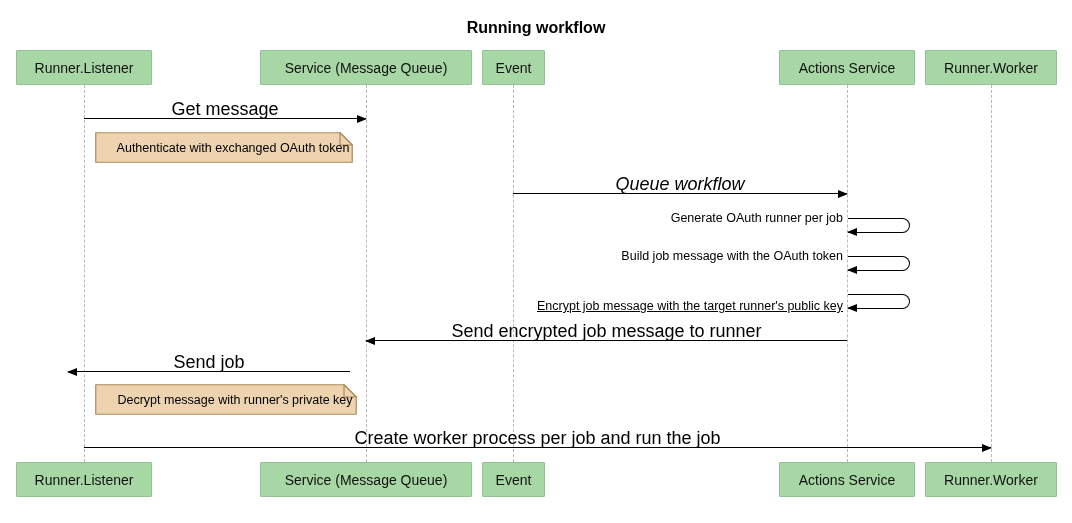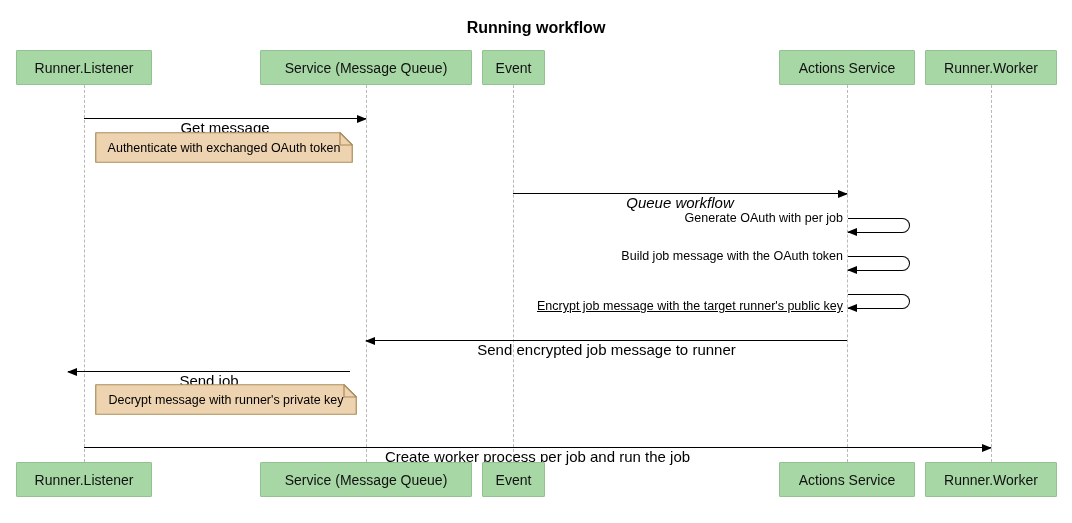--- a/index.html
+++ b/index.html
@@ -40,24 +40,23 @@
     top: 85px;
     height: 377px;
     width: 0;
     border-left: 1px dashed var(--lifeline, #b9b9b9);
   }
   .msg { position: absolute; height: 17px; }
   .msg-label {
     position: absolute;
     top: 0; left: 0; width: 100%;
     text-align: center;
-    font-size: 15px;
+    font-size: 18px;
     line-height: 14px;
     white-space: nowrap;
-    margin-top: 19px;
   }
   .msg-line {
     position: absolute;
     left: 0; right: 0; bottom: 0;
     height: 1.5px;
     background: var(--line, #000000);
   }
   .ah {
     position: absolute;
     width: 0; height: 0;
@@ -94,20 +93,21 @@
     stroke-linejoin: round;
   }
   .note-label {
     position: absolute;
     top: 0; left: 0; width: 100%; height: 100%;
     display: flex;
     align-items: center;
     justify-content: center;
     font-size: 12.5px;
     white-space: nowrap;
+    padding-left: 9px;
   }
 </style>
 </head>
 <body>
 
 <div class="canvas">
 
   <div class="title">Running workflow</div>
 
   <div class="lifeline" style="left:84px;"></div>
@@ -135,21 +135,21 @@
     </svg>
     <div class="note-label">Authenticate with exchanged OAuth token</div>
   </div>
 
   <div class="msg" style="left:513px;top:177px;width:334px;font-style:italic;">
     <div class="msg-label">Queue workflow</div>
     <div class="msg-line"></div>
     <div class="ah ah-right"></div>
   </div>
 
-  <div class="self-label" style="top:211px;">Generate OAuth with per job</div>
+  <div class="self-label" style="top:211px;">Generate OAuth runner per job</div>
   <div class="loop" style="top:218px;">
     <div class="ah"></div>
   </div>
 
   <div class="self-label" style="top:249px;">Build job message with the OAuth token</div>
   <div class="loop" style="top:256px;">
     <div class="ah"></div>
   </div>
 
   <div class="self-label" style="top:299px;text-decoration:underline;">Encrypt job message with the target runner's public key</div>

